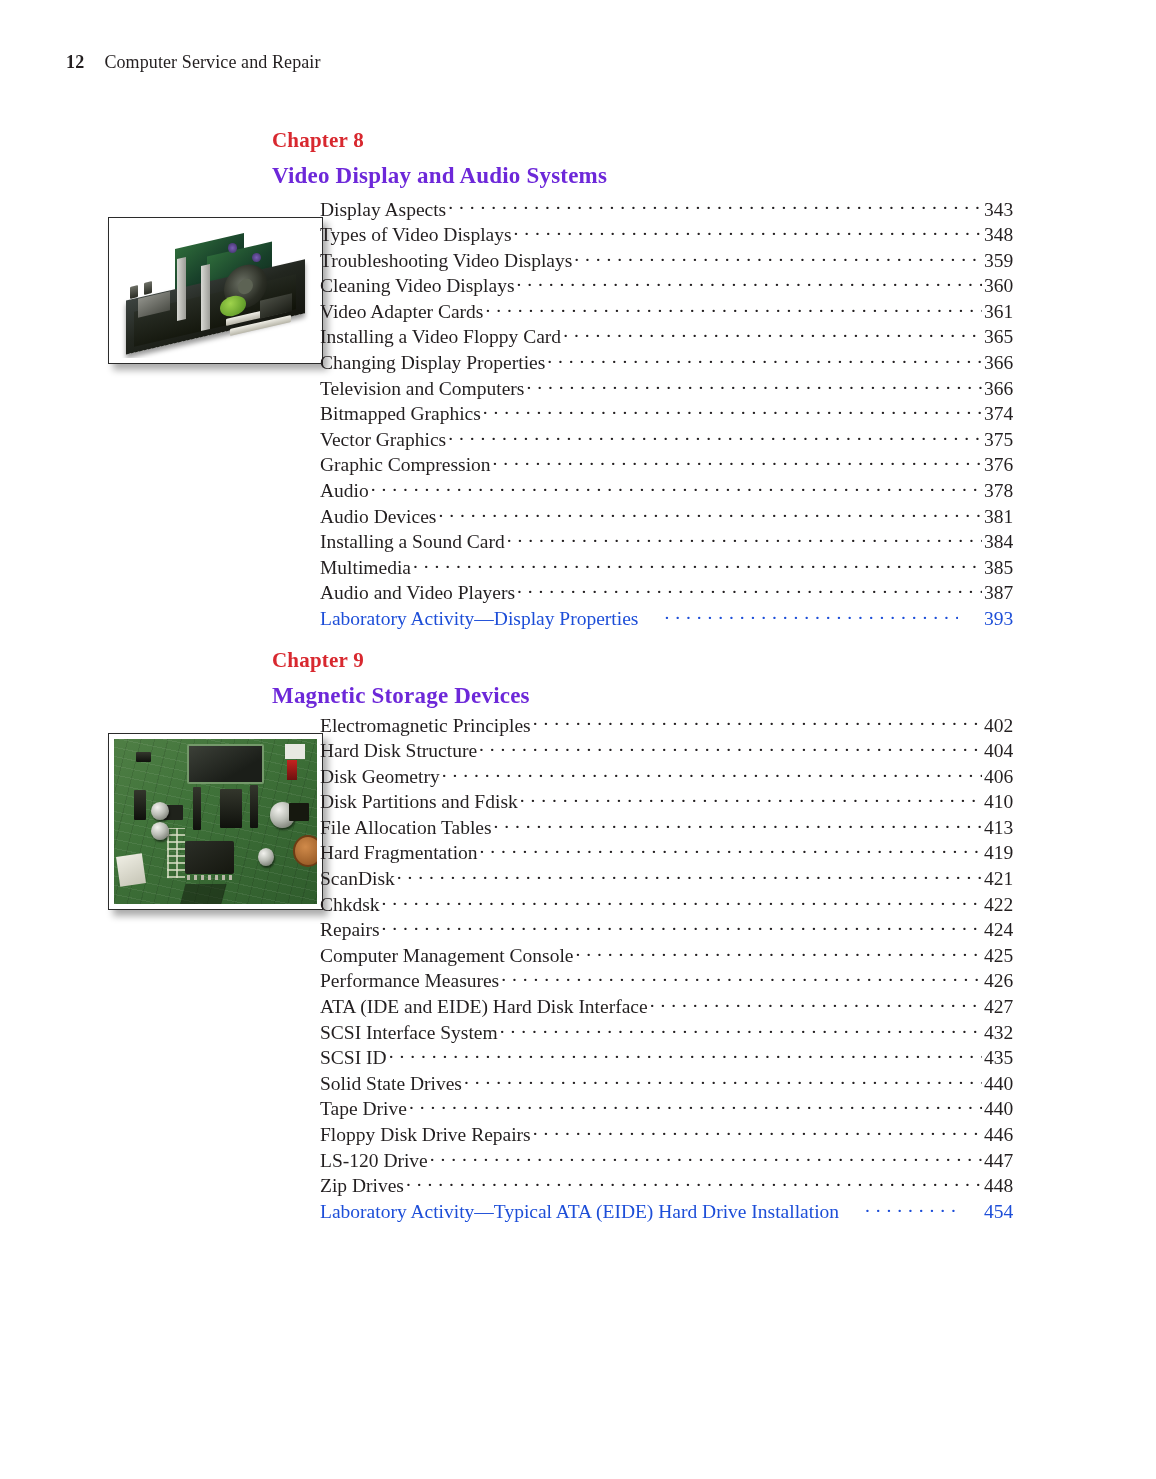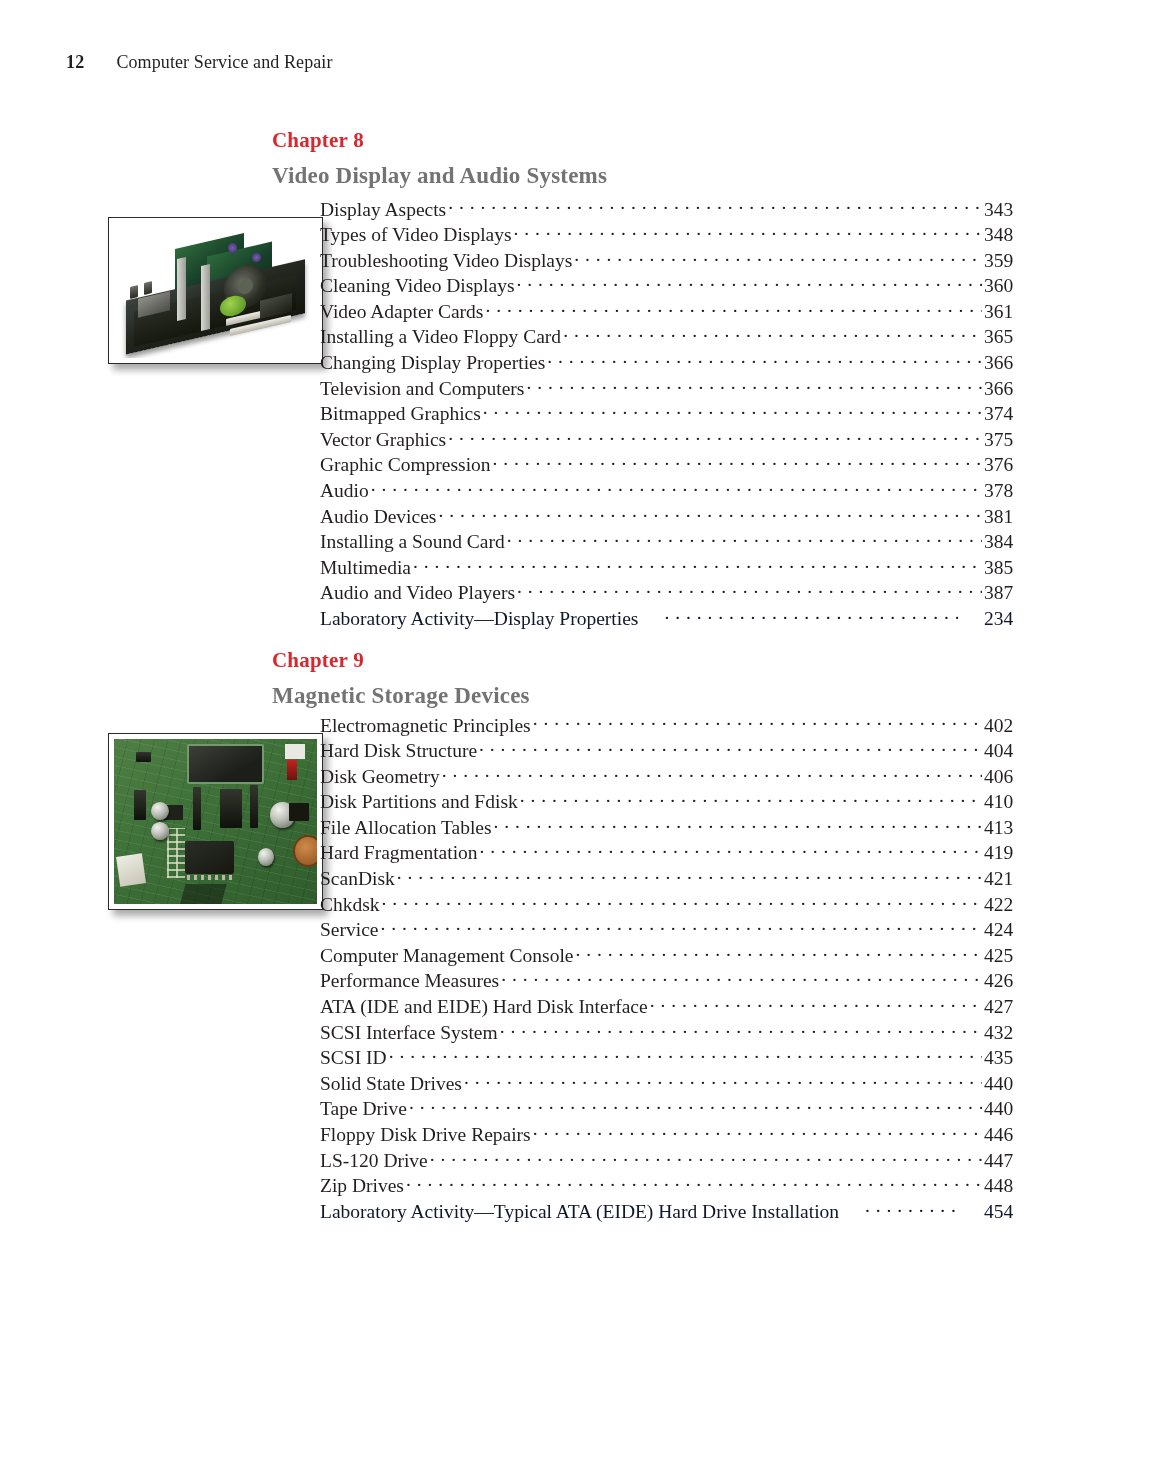--- a/index.html
+++ b/index.html
@@ -25,21 +25,21 @@
     display: flex;
     align-items: baseline;
     white-space: nowrap;
   }
   .running-head .folio {
     font-weight: bold;
     font-size: 18px;
     letter-spacing: 0.2px;
   }
   .running-head .book-title {
-    margin-left: 32px;
+    margin-left: 20px;
     font-size: 18px;
     letter-spacing: 0.1px;
   }
 
   
   .chapter-block {
     position: absolute;
     left: 0;
     width: 1156px;
   }
@@ -54,21 +54,21 @@
     font-weight: bold;
     color: #d8282f;
     letter-spacing: 0.2px;
   }
   .chapter-title {
     position: absolute;
     left: 272px;
     top: 35px;
     font-size: 23px;
     font-weight: bold;
-    color: #737373;
+    color: #6d28d9;
     letter-spacing: 0.2px;
     font-family: Liberation Serif, serif;
   }
 
   
   .photo-frame {
     position: absolute;
     background: #ffffff;
     border: 1.5px solid #2b2b2b;
     padding: 5px;
@@ -317,21 +317,21 @@
 
   .toc-entry {
     display: flex;
     align-items: baseline;
     font-size: 19.5px;
     line-height: 25.1px;
     white-space: nowrap;
     color: #231f20;
   }
   .toc-entry.lab {
-    color: #0f172a;
+    color: #1d4ed8;
     gap: 24px;
   }
   .toc-title {
     flex: 0 0 auto;
   }
   .toc-leader {
     flex: 1 1 auto;
     overflow: hidden;
     margin: 0 2px;
     position: relative;
@@ -464,21 +464,21 @@
         <span class="toc-page">385</span>
       </div>
       <div class="toc-entry">
         <span class="toc-title">Audio and Video Players</span>
         <span class="toc-leader"></span>
         <span class="toc-page">387</span>
       </div>
       <div class="toc-entry lab">
         <span class="toc-title">Laboratory Activity—Display Properties</span>
         <span class="toc-leader"></span>
-        <span class="toc-page">234</span>
+        <span class="toc-page">393</span>
       </div>
     </div>
 </section>
 
 <section class="chapter-block" id="chapter-block-1">
 
   <div class="chapter-label">Chapter 9</div>
   <div class="chapter-title">Magnetic Storage Devices</div>
 
   <figure class="photo-frame" id="photo-frame-1">
@@ -543,21 +543,21 @@
         <span class="toc-title">ScanDisk</span>
         <span class="toc-leader"></span>
         <span class="toc-page">421</span>
       </div>
       <div class="toc-entry">
         <span class="toc-title">Chkdsk</span>
         <span class="toc-leader"></span>
         <span class="toc-page">422</span>
       </div>
       <div class="toc-entry">
-        <span class="toc-title">Service</span>
+        <span class="toc-title">Repairs</span>
         <span class="toc-leader"></span>
         <span class="toc-page">424</span>
       </div>
       <div class="toc-entry">
         <span class="toc-title">Computer Management Console</span>
         <span class="toc-leader"></span>
         <span class="toc-page">425</span>
       </div>
       <div class="toc-entry">
         <span class="toc-title">Performance Measures</span>

